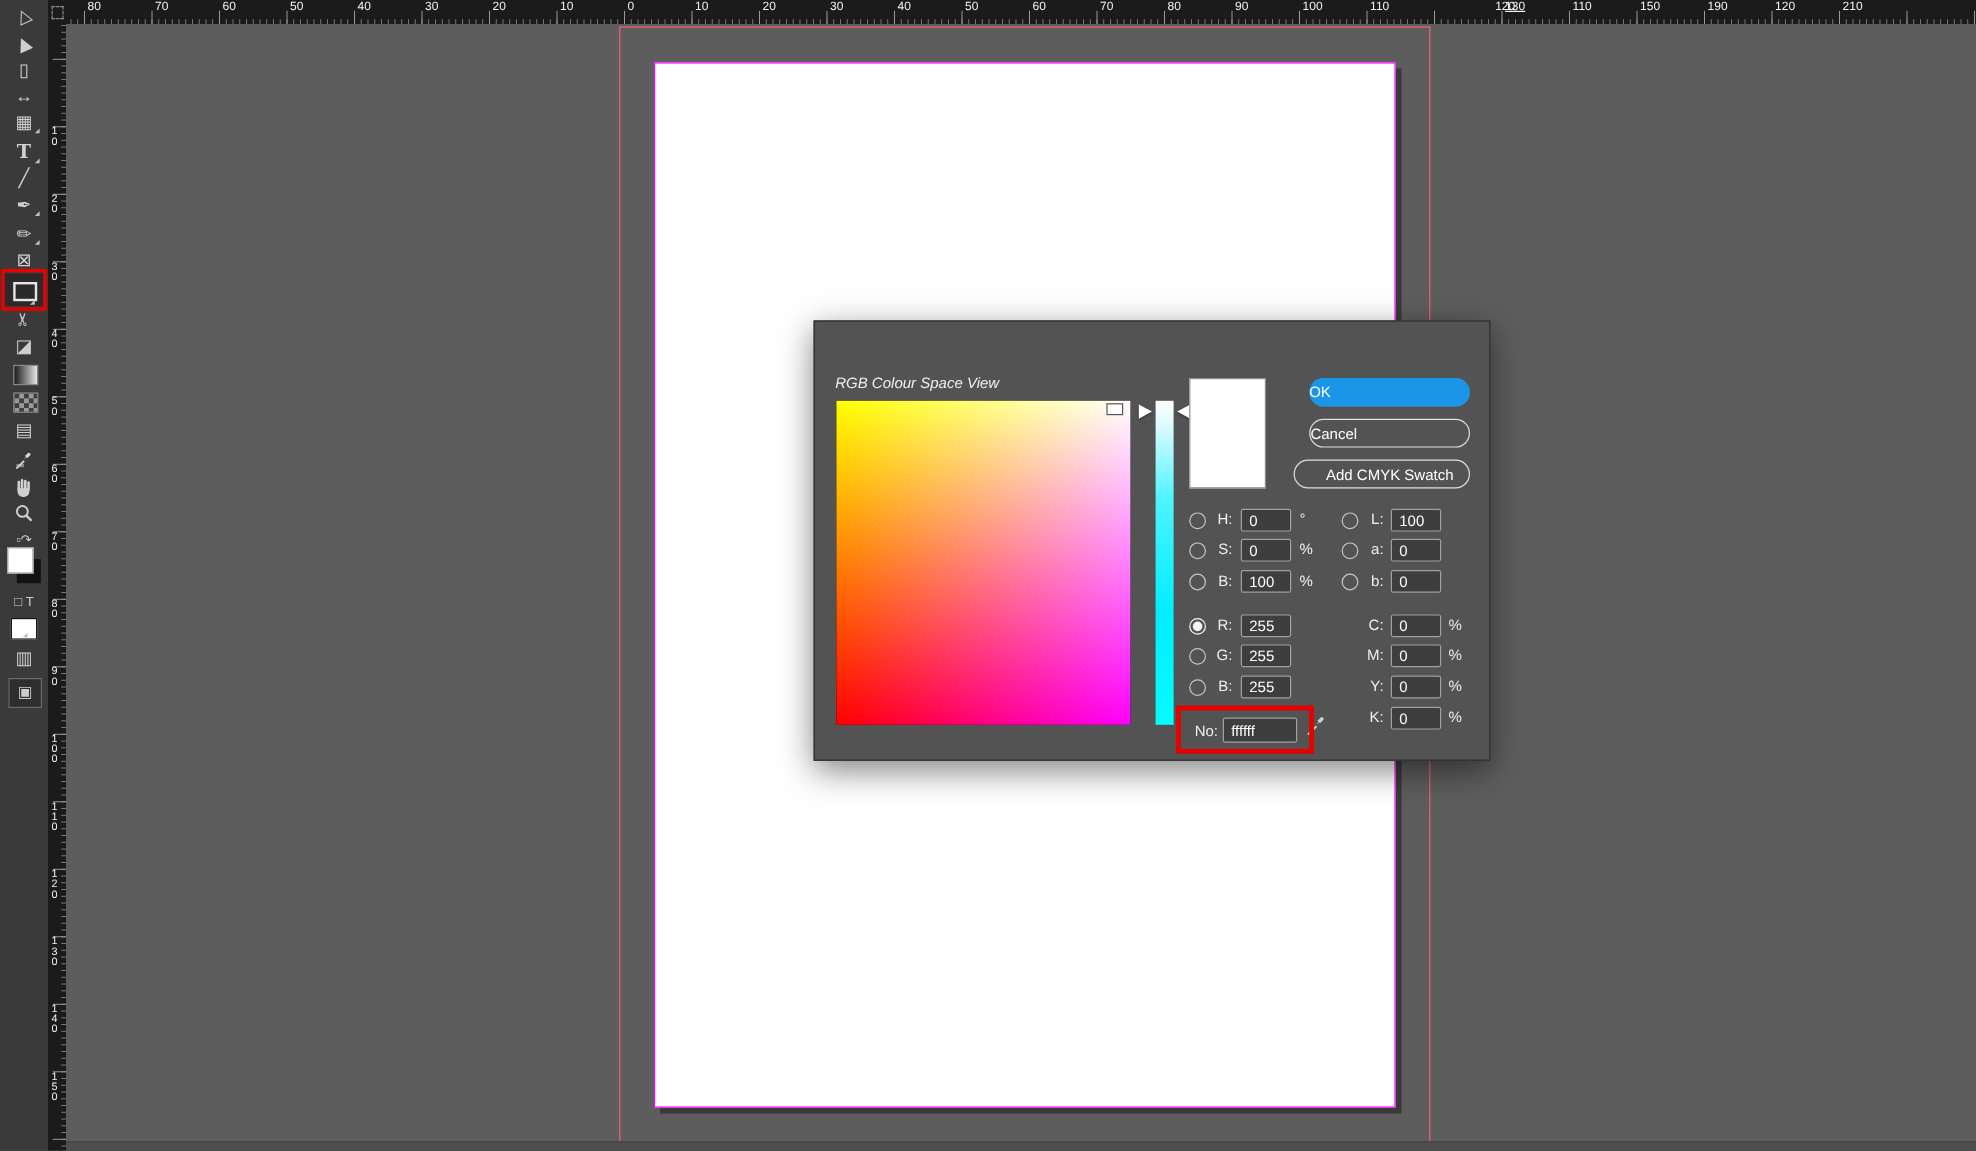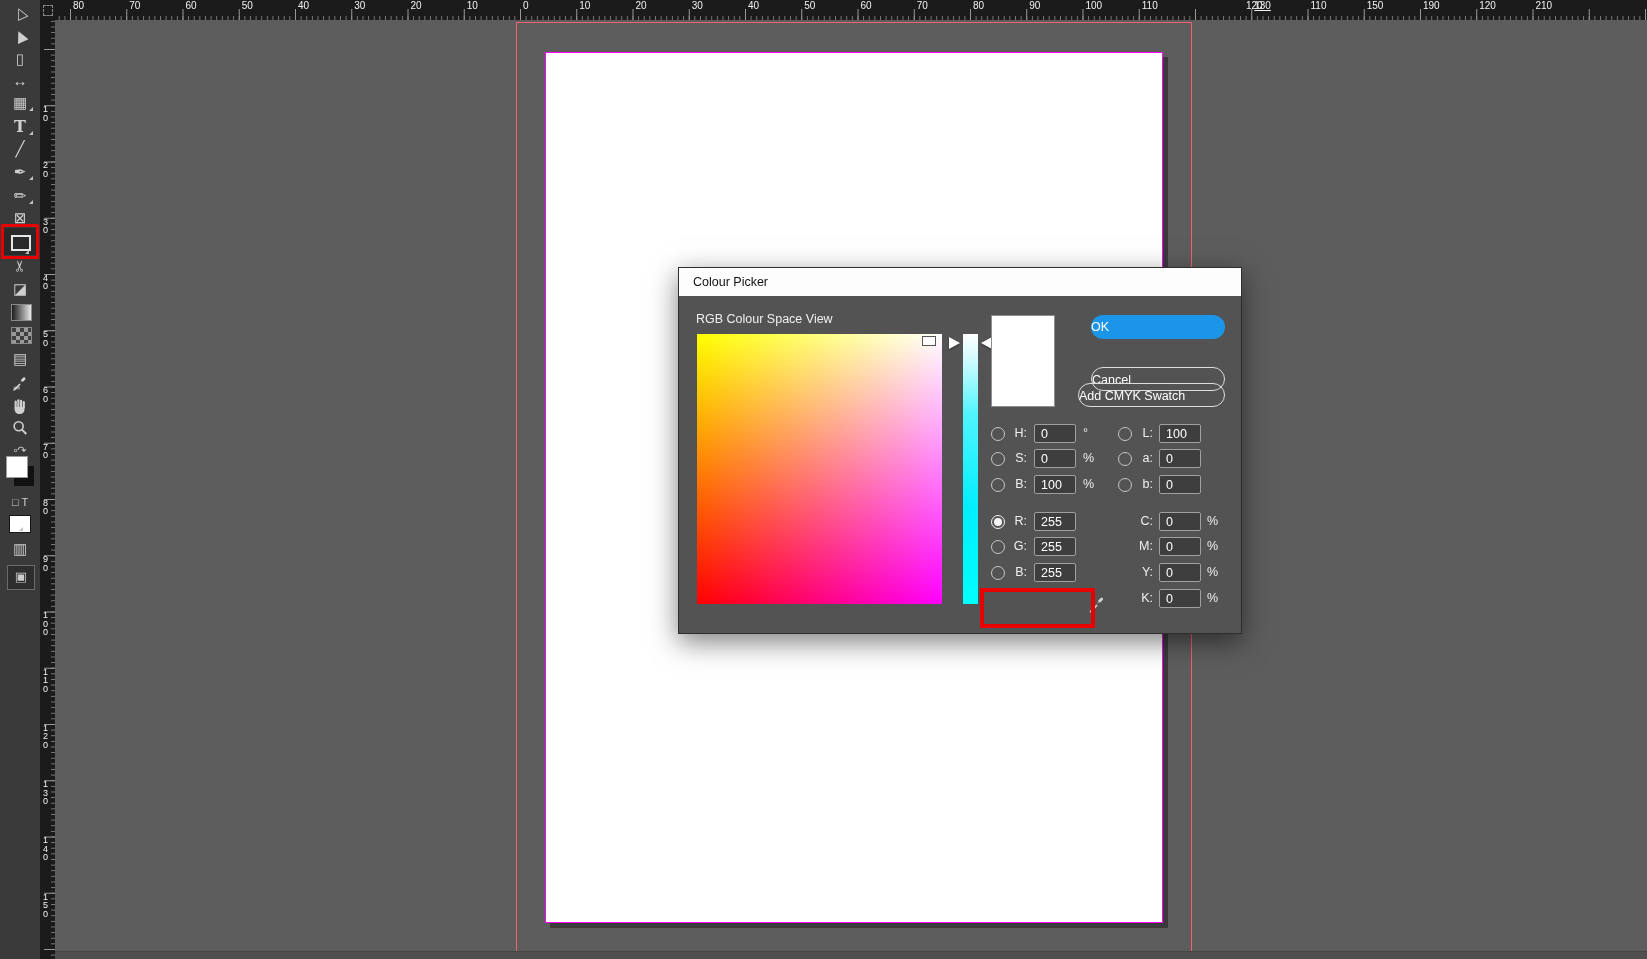--- a/index.html
+++ b/index.html
@@ -52,37 +52,37 @@
   #canvas{position:absolute;left:55px;top:20px;width:1592px;height:939px;background:#5d5d5d;}
   #scratch{position:absolute;left:461px;top:2px;width:674px;height:928px;border:1.5px solid #f4616e;}
   #page{position:absolute;left:490px;top:32px;width:616px;height:869px;background:#ffffff;
     border:1px solid #ff00ff;box-shadow:5px 5px 0 #3a3a3a;}
   #hscroll{position:absolute;left:0;bottom:0;width:1592px;height:7px;background:#4e4e4e;border-top:1px solid #454545;}
   
   #dlg{position:absolute;left:678px;top:267px;width:562px;height:365px;background:#535353;
     border:1px solid #2e2e2e;box-shadow:0 8px 26px rgba(0,0,0,.5);z-index:50;}
   #dlg-title{position:absolute;left:0;top:0;width:100%;height:28px;background:#fdfdfd;}
   #dlg-title span{position:absolute;left:14px;top:7px;font-size:12.5px;color:#111;}
-  .dlabel{position:absolute;color:#efefef;font-size:12.5px;}
+  .dlabel{position:absolute;color:#efefef;font-size:12.5px;font-style:italic;}
   #space-label{left:17px;top:44px;}
   #gradsq{position:absolute;left:18px;top:66px;width:245px;height:270px;
     background-image:linear-gradient(to right,#000000,#0000ff),linear-gradient(to bottom,#ffff00,#ff0000);
     background-blend-mode:screen;}
   #gradmark{position:absolute;left:225px;top:2px;width:12px;height:8px;background:#fff;border:1px solid #555;}
   #vslider{position:absolute;left:284px;top:66px;width:15px;height:270px;
     background:linear-gradient(to bottom,#ffffff,#d9fbff 8%,#4ff4ff 30%,#00eeff 65%,#00ffff 100%);}
   .tri{position:absolute;width:0;height:0;filter:drop-shadow(0 1px 1px rgba(0,0,0,.4));}
   #tri-l{left:270px;top:69px;border-top:6px solid transparent;border-bottom:6px solid transparent;border-left:11px solid #fff;}
   #tri-r{left:302px;top:69px;border-top:6px solid transparent;border-bottom:6px solid transparent;border-right:11px solid #fff;}
   #preview{position:absolute;left:312px;top:47px;width:62px;height:90px;background:#ffffff;border:1px solid #8e8e8e;}
   .btn{position:absolute;width:134px;height:24px;border-radius:12px;font-size:12.5px;
     text-align:left;line-height:24px;color:#fff;cursor:pointer;box-sizing:border-box;}
   #btn-ok{left:412px;top:47px;background:#1b95e8;}
-  #btn-cancel{left:412px;top:81px;background:transparent;border:1px solid #dedede;margin-top:18px;}
-  #btn-add{left:399px;top:115px;width:147px;background:transparent;border:1px solid #dedede;}
+  #btn-cancel{left:412px;top:81px;background:transparent;border:1px solid #dedede;}
+  #btn-add{left:399px;top:115px;width:147px;background:transparent;border:1px solid #dedede;padding-left:26px;}
   .row{position:absolute;left:0;width:562px;height:20px;}
   .radio{position:absolute;top:3px;width:12px;height:12px;border:1px solid #c6c6c6;border-radius:50%;background:transparent;}
   .radio.sel{border-color:#f5f5f5;}
   .radio.sel::after{content:"";position:absolute;left:2px;top:2px;right:2px;bottom:2px;background:#f5f5f5;border-radius:50%;}
   .flabel{position:absolute;top:2px;font-size:12.5px;color:#efefef;text-align:right;}
   .finput{position:absolute;top:0;height:19px;background:#3e3e3e;border:1px solid #a0a0a0;border-radius:2px;
     color:#fff;font-size:12.5px;font-family:"Liberation Sans",sans-serif;padding:0 2px 0 6px;box-sizing:border-box;}
   .funit{position:absolute;top:2px;font-size:12.5px;color:#efefef;}
   .rleft .radio{left:312px;}  .rleft .flabel{left:314px;width:34px;}
   .rleft .finput{left:355px;width:42px;} .rleft .funit{left:404px;}
@@ -227,23 +227,20 @@
 0</span>
     </div>
 
   <div id="canvas">
     <div id="scratch"></div>
     <div id="page"></div>
     <div id="hscroll"></div>
   </div>
 
   <div id="dlg">
-    <div id="dlg-title">
-      <span>Colour Picker</span>
-    </div>
 
     <div class="dlabel" id="space-label">RGB Colour Space View</div>
 
     <div id="gradsq">
       <div id="gradmark"></div>
     </div>
     <div id="vslider"></div>
     <div class="tri" id="tri-l"></div>
     <div class="tri" id="tri-r"></div>
     <div id="preview"></div>
@@ -318,19 +315,23 @@
       <span class="flabel">Y:</span>
       <input class="finput" value="0" style="">
       <span class="funit">%</span>
     </div>
     <div class="row rright" style="top:321px">
       <span class="flabel">K:</span>
       <input class="finput" value="0" style="">
       <span class="funit">%</span>
     </div>
 
+    <div class="row" id="hexrow" style="top:330px">
+      <span class="flabel">No:</span>
+      <input class="finput" value="ffffff" style="">
+    </div>
     <div id="hl-hex" class="hl-red"></div>
     <svg id="dropper" viewBox="0 0 20 20">
         <path d="M3 17 l6.5-6.5 1.2 1.2 L4.2 18.2 2.6 18.6z" fill="#cfcfcf"></path>
         <path d="M10.5 9.5 l1.6-1.6 .9.9 2.8-2.8a1.5 1.5 0 0 0-2.1-2.1l-2.8 2.8 .9.9-1.6 1.6z" fill="#cfcfcf"></path>
       </svg>
   </div>
 </div>
 
 </body></html>

